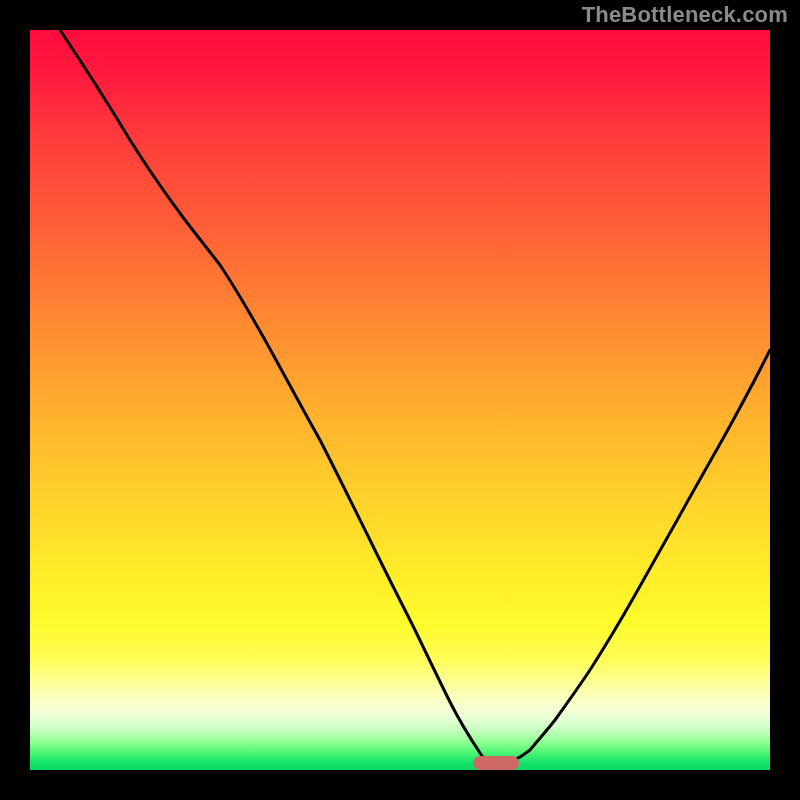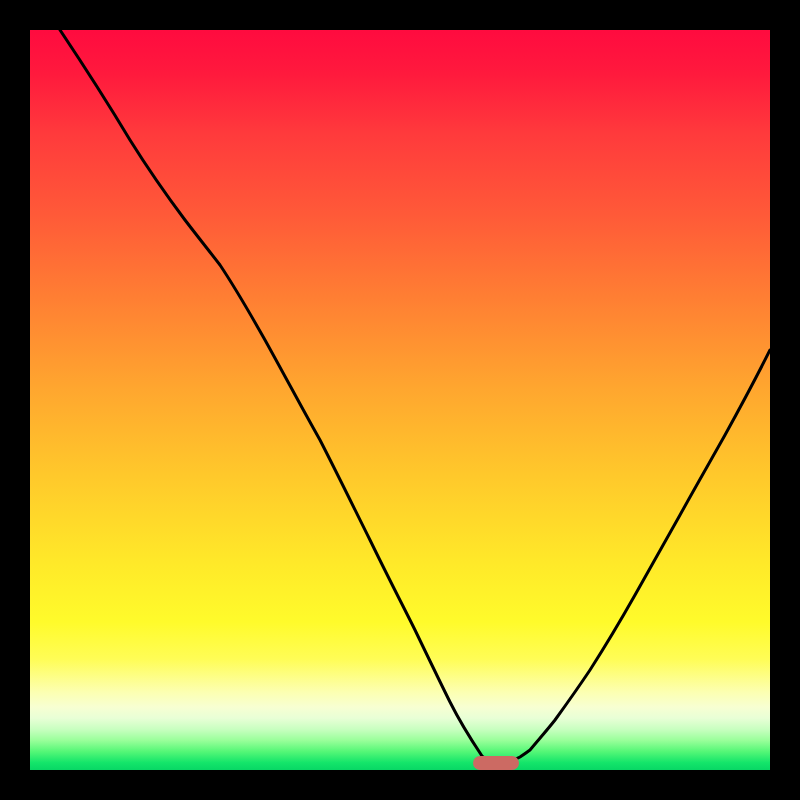--- a/index.html
+++ b/index.html
@@ -73,20 +73,21 @@
   .marker {
     position: absolute;
     background: #cc6a63;
     border-radius: 10px;
   }
 </style>
 </head>
 <body>
 
 <div class="frame">
+  <div class="watermark">TheBottleneck.com</div>
 
   <div class="plot-area">
     <div class="gradient-main"></div>
 
     <svg class="curve-svg" viewBox="0 0 740 740" preserveAspectRatio="none">
       <path fill="none" stroke="#000" stroke-width="3" stroke-linejoin="round" stroke-linecap="round" d="M 30 0
                C 60 45, 85 85, 100 110
                C 120 142, 140 170, 155 190
                C 168 207, 180 222, 190 235
                C 208 262, 222 287, 235 310

